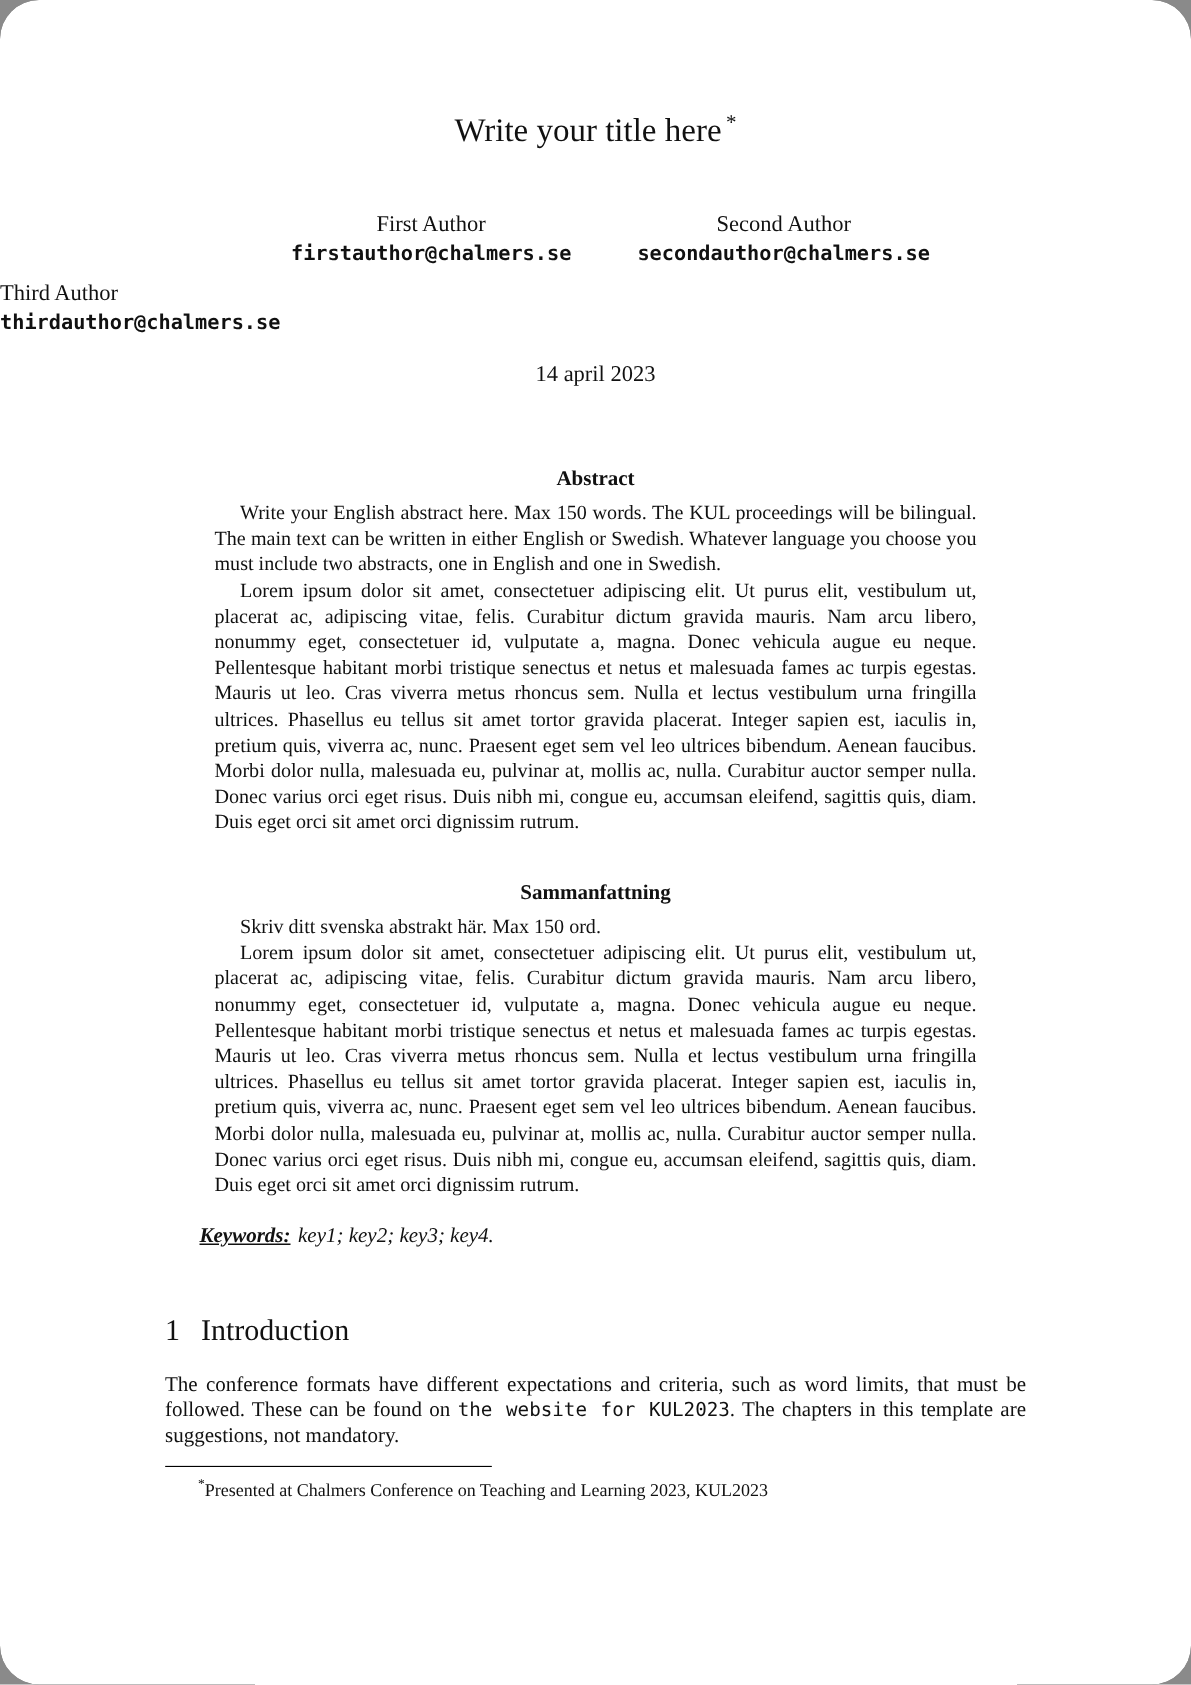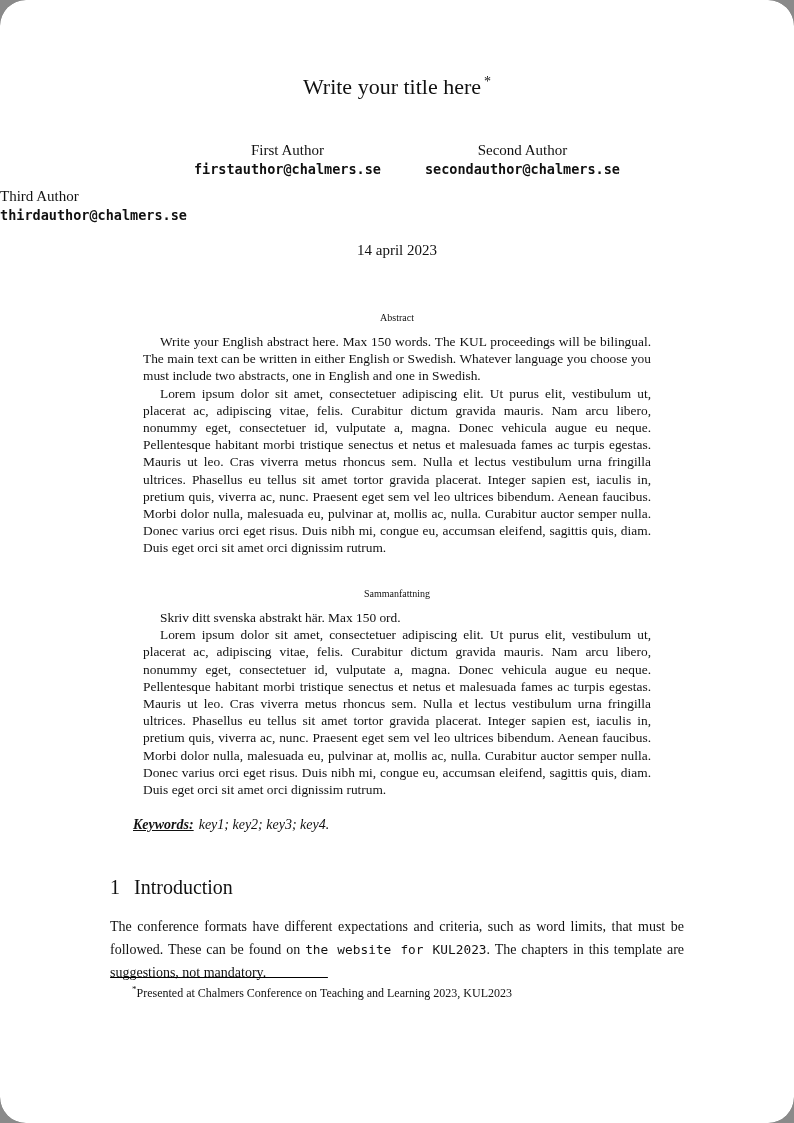--- a/index.html
+++ b/index.html
@@ -57,22 +57,22 @@
     top: 242px; left: 0;
     width: 100%;
     text-align: center;
     font-size: 15px;
   }
   
   .block-heading {
     position: absolute;
     left: 0; width: 100%;
     text-align: center;
-    font-weight: normal;
-    font-size: 10px;
+    font-weight: bold;
+    font-size: 14px;
   }
   .abstract-heading { top: 312px; }
   .sammanfattning-heading { top: 588px; }
   .abstract-body {
     position: absolute;
     left: 143px;
     width: 508px;
     font-size: 13.4px;
     line-height: 17.2px;
     text-align: justify;
@@ -97,21 +97,21 @@
     top: 876px; left: 110px;
     font-size: 20px;
     font-weight: normal;
   }
   .section-number { margin-right: 14px; }
   .intro-para {
     position: absolute;
     top: 915px; left: 110px;
     width: 574px;
     font-size: 14px;
-    line-height: 23px;
+    line-height: 17px;
     text-align: justify;
     hyphens: auto;
     -webkit-hyphens: auto;
   }
   .mono-link {
     font-family: "DejaVu Sans Mono", "Liberation Mono", monospace;
     font-size: 12.8px;
     color: #111111;
     text-decoration: none;
     cursor: pointer;

